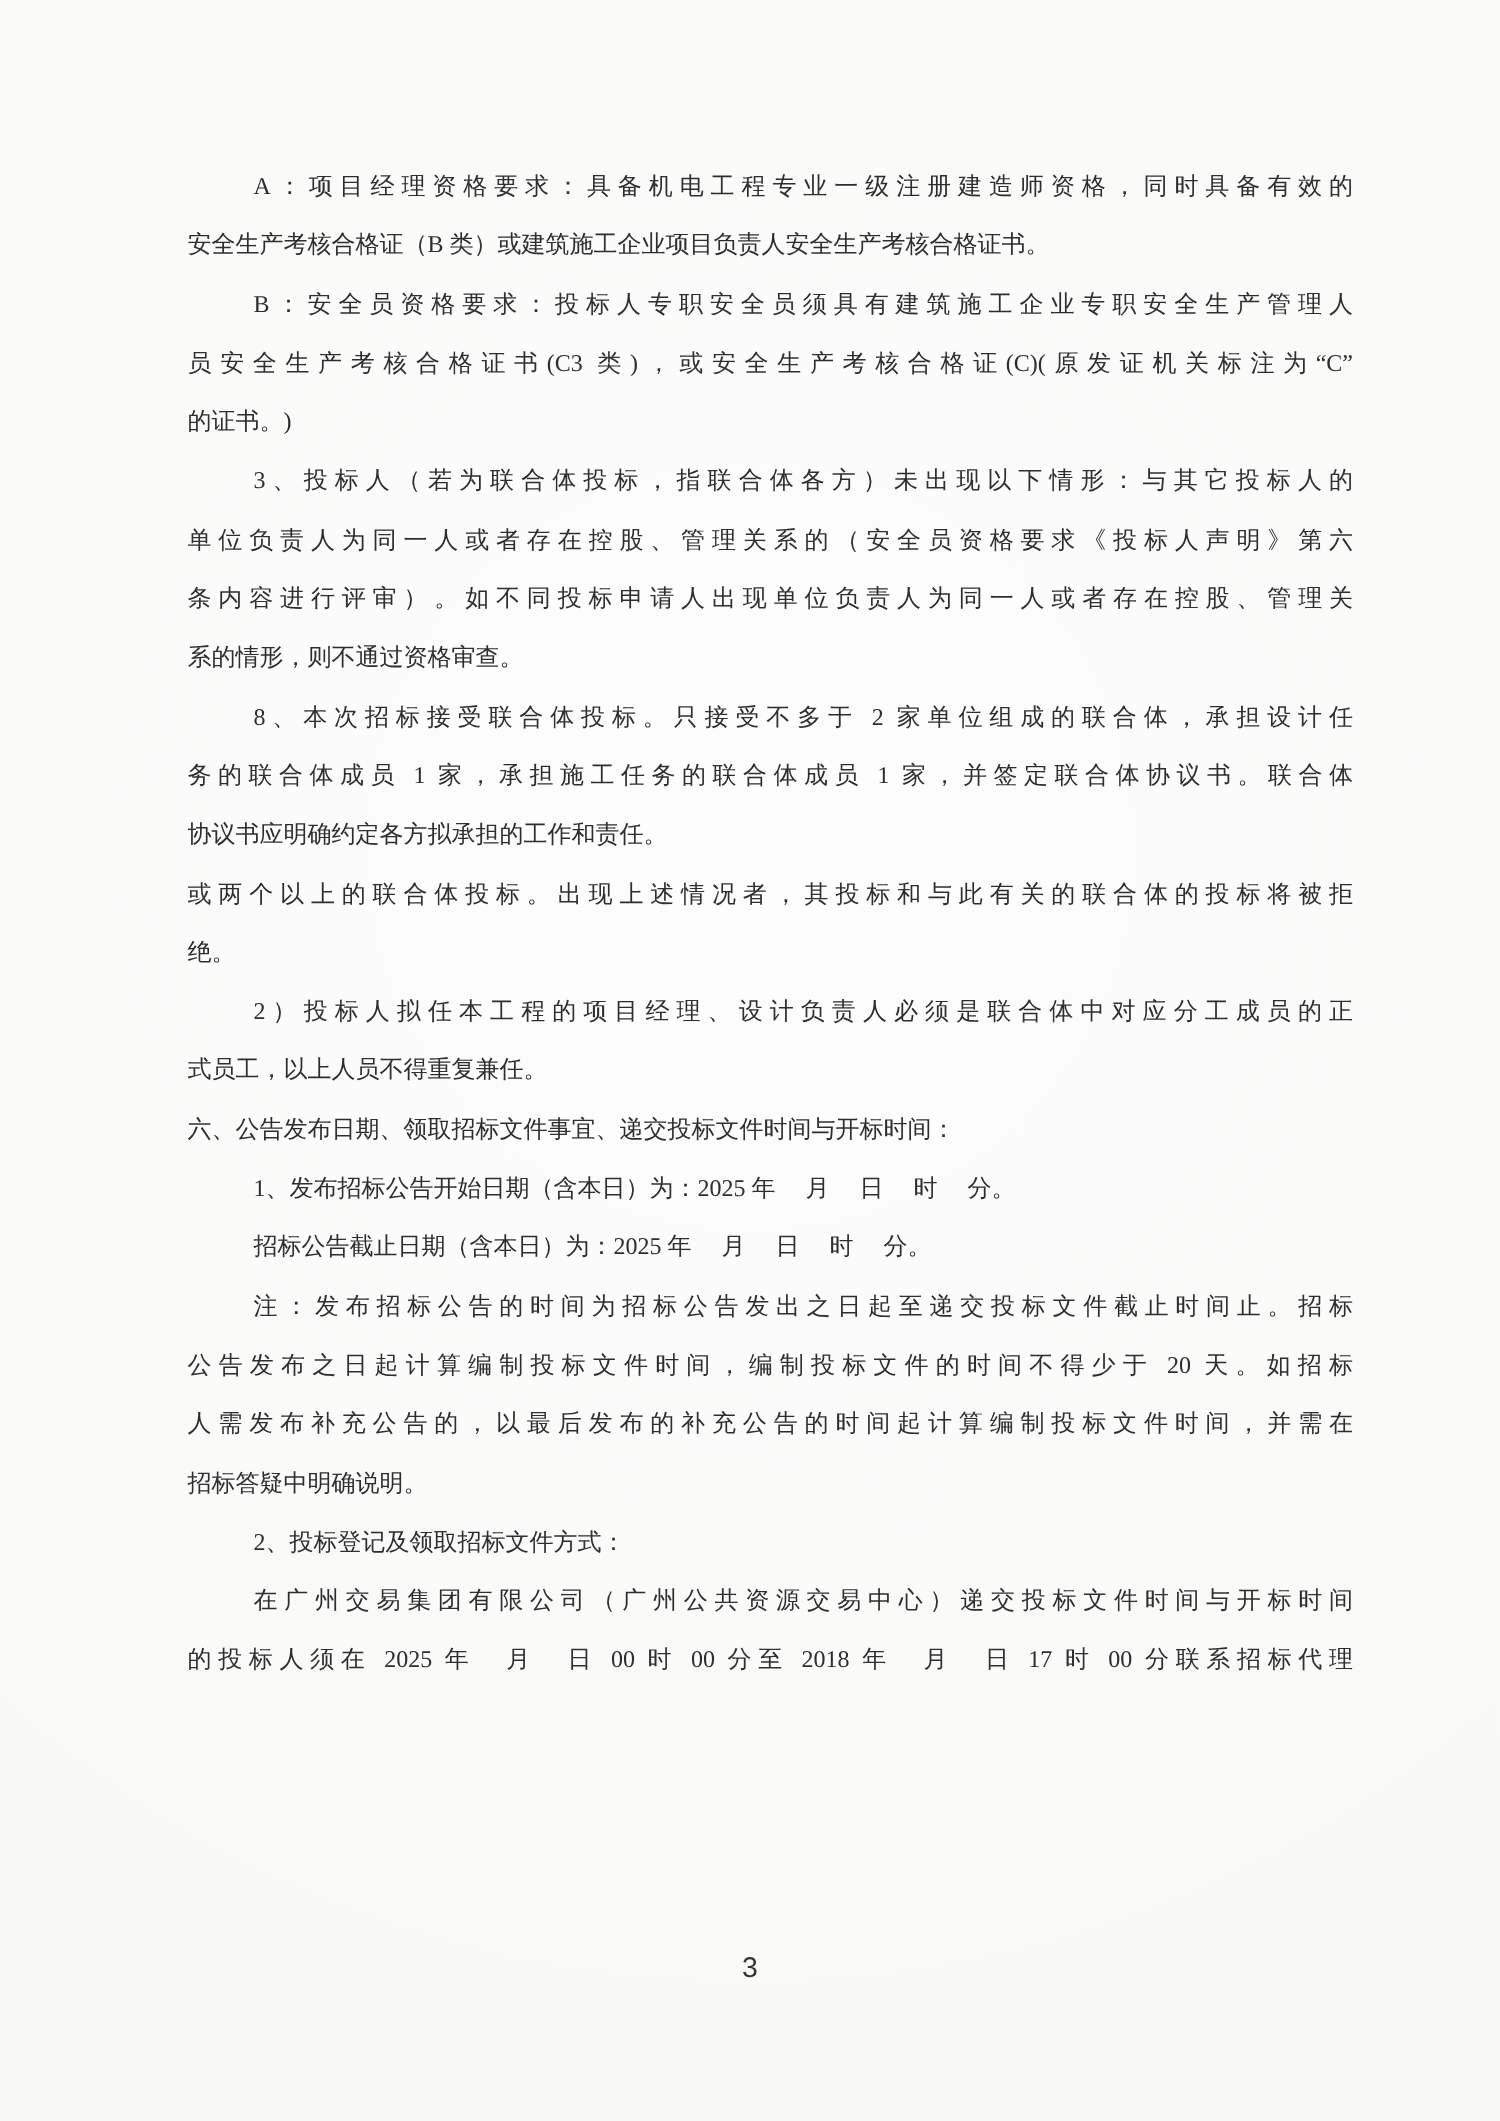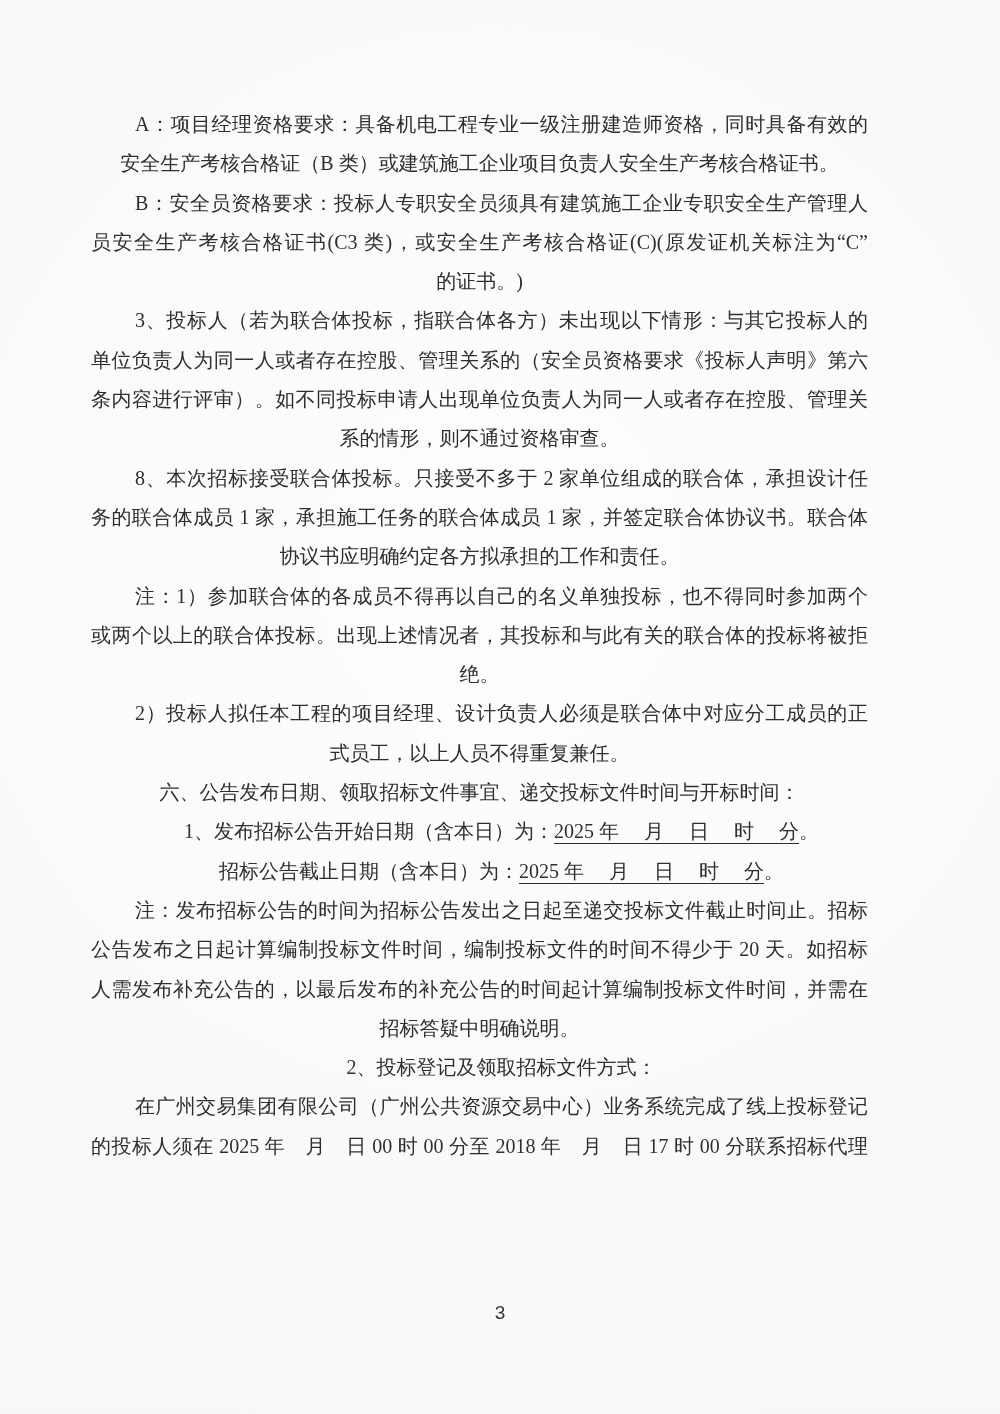--- a/index.html
+++ b/index.html
@@ -18,40 +18,38 @@
   }
   .page {
     position: absolute;
     inset: 0;
     background:
       radial-gradient(circle at 50% 40%, rgba(255,255,255,0.6), rgba(0,0,0,0.012) 90%),
       #fbfbfa;
   }
   .textblock {
     position: absolute;
-    left: 91px;
+    left: 125px;
     top: 105px;
     width: 777px;
-    font-size: 20px;
+    font-size: 16px;
     line-height: 39.3px;
   }
   .line {
     height: 39.3px;
     white-space: nowrap;
-    text-align: center;
   }
   .indent {
     padding-left: 44px;
   }
   .fill {
     text-align: justify;
     text-align-last: justify;
   }
   .u {
-    text-decoration: underline;
     text-underline-offset: 5px;
     text-decoration-thickness: 1px;
   }
   .page-number {
     position: absolute;
     top: 1302px;
     left: 0;
     width: 100%;
     text-align: center;
     font-size: 19px;
@@ -70,39 +68,38 @@
     <div class="line indent fill">B：安全员资格要求：投标人专职安全员须具有建筑施工企业专职安全生产管理人</div>
     <div class="line fill">员安全生产考核合格证书(C3 类)，或安全生产考核合格证(C)(原发证机关标注为“C”</div>
     <div class="line">的证书。)</div>
     <div class="line indent fill">3、投标人（若为联合体投标，指联合体各方）未出现以下情形：与其它投标人的</div>
     <div class="line fill">单位负责人为同一人或者存在控股、管理关系的（安全员资格要求《投标人声明》第六</div>
     <div class="line fill">条内容进行评审）。如不同投标申请人出现单位负责人为同一人或者存在控股、管理关</div>
     <div class="line">系的情形，则不通过资格审查。</div>
     <div class="line indent fill">8、本次招标接受联合体投标。只接受不多于 2 家单位组成的联合体，承担设计任</div>
     <div class="line fill">务的联合体成员 1 家，承担施工任务的联合体成员 1 家，并签定联合体协议书。联合体</div>
     <div class="line">协议书应明确约定各方拟承担的工作和责任。</div>
-    <div class="line indent fill">注：1）参加联合体的各成员不得再以自己的名义单独投标，也不得同时参加两个</div>
     <div class="line fill">或两个以上的联合体投标。出现上述情况者，其投标和与此有关的联合体的投标将被拒</div>
     <div class="line">绝。</div>
     <div class="line indent fill">2）投标人拟任本工程的项目经理、设计负责人必须是联合体中对应分工成员的正</div>
     <div class="line">式员工，以上人员不得重复兼任。</div>
     <div class="line">六、公告发布日期、领取招标文件事宜、递交投标文件时间与开标时间：</div>
 
     <div class="line indent">
       <span>1、发布招标公告开始日期（含本日）为：</span><span class="u">2025 年　 月　 日　 时　 分</span><span>。</span>
     </div>
 
     <div class="line indent">
       <span>招标公告截止日期（含本日）为：</span><span class="u">2025 年　 月　 日　 时　 分</span><span>。</span>
     </div>
 
     <div class="line indent fill">注：发布招标公告的时间为招标公告发出之日起至递交投标文件截止时间止。招标</div>
     <div class="line fill">公告发布之日起计算编制投标文件时间，编制投标文件的时间不得少于 20 天。如招标</div>
     <div class="line fill">人需发布补充公告的，以最后发布的补充公告的时间起计算编制投标文件时间，并需在</div>
     <div class="line">招标答疑中明确说明。</div>
     <div class="line indent">2、投标登记及领取招标文件方式：</div>
-    <div class="line indent fill">在广州交易集团有限公司（广州公共资源交易中心）业务系统完成了线上投标登记</div>
+    <div class="line indent fill">在广州交易集团有限公司（广州公共资源交易中心）递交投标文件时间与开标时间</div>
     <div class="line fill">的投标人须在 2025 年　月　日 00 时 00 分至 2018 年　月　日 17 时 00 分联系招标代理</div>
 
   </div>
 
   <div class="page-number">3</div>
 </div>
 
 </body></html>

